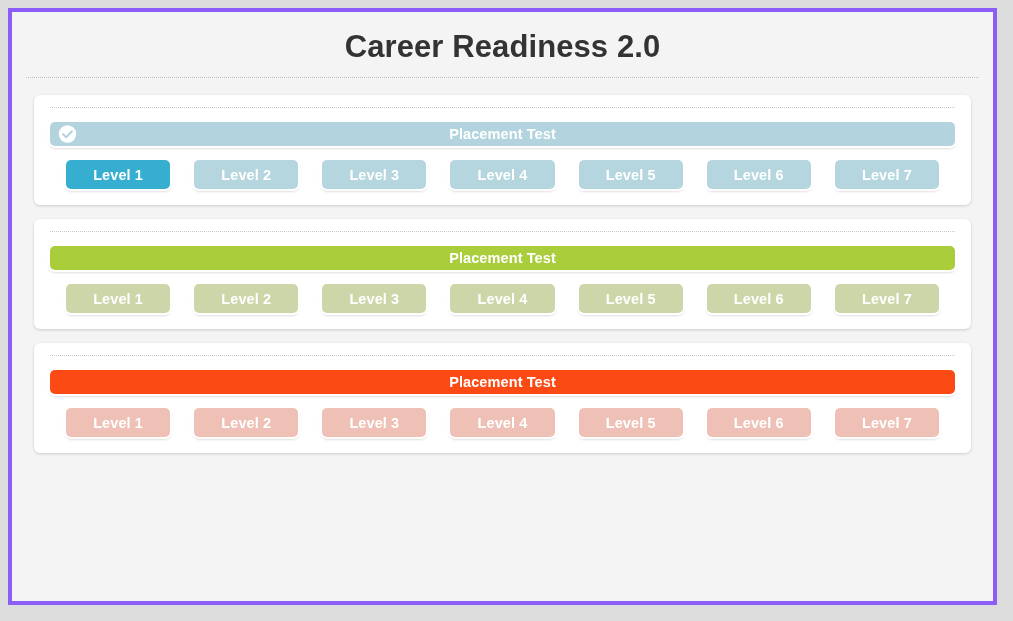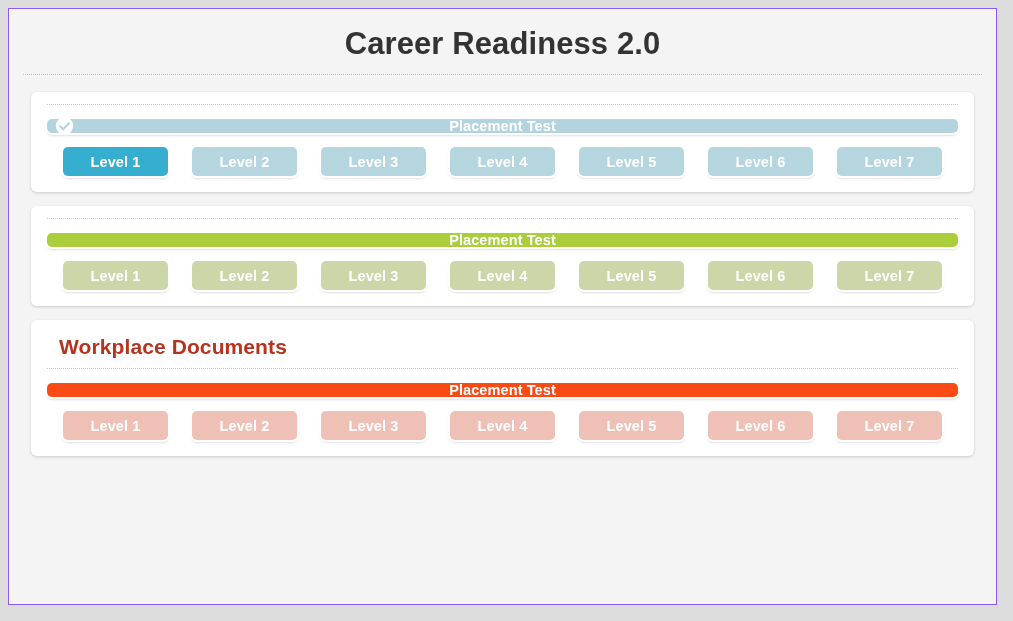--- a/index.html
+++ b/index.html
@@ -14,21 +14,21 @@
     overflow: hidden;
   }
 
   .page {
     position: absolute;
     left: 8px;
     top: 8px;
     width: 989px;
     height: 597px;
     background: #f4f4f4;
-    border: 1px solid #8b5cf6;
+    border: 4px solid #8b5cf6;
     box-sizing: border-box;
     overflow: hidden;
   }
 
   
   .page-title {
     text-align: center;
     font-size: 31px;
     font-weight: bold;
     color: #333333;
@@ -63,21 +63,21 @@
   }
   .card-title-divider {
     height: 0;
     border-top: 1px dotted #c8c8c8;
     margin: 0 2px 14px 2px;
   }
 
   
   .placement-bar {
     position: relative;
-    height: 14px;
+    height: 24px;
     border-radius: 5px;
     display: flex;
     align-items: center;
     justify-content: center;
     margin: 0 2px 14px 2px;
     box-shadow: 0 0 0 2px #ffffff, 0 2px 3px rgba(0,0,0,0.26);
   }
   .placement-label {
     color: #ffffff;
     font-size: 14.5px;
@@ -152,21 +152,20 @@
           <div class="level-btn" style="background: rgb(204, 214, 168);">Level 1</div>
           <div class="level-btn" style="background: rgb(204, 214, 168);">Level 2</div>
           <div class="level-btn" style="background: rgb(204, 214, 168);">Level 3</div>
           <div class="level-btn" style="background: rgb(204, 214, 168);">Level 4</div>
           <div class="level-btn" style="background: rgb(204, 214, 168);">Level 5</div>
           <div class="level-btn" style="background: rgb(204, 214, 168);">Level 6</div>
           <div class="level-btn" style="background: rgb(204, 214, 168);">Level 7</div>
         </div>
       </div>
       <div class="card">
-        <div class="card-title" style="color: rgb(184, 51, 29);">Workplace Documents</div>
         <div class="card-title-divider"></div>
         <div class="placement-bar" style="background: rgb(251, 74, 20);">
           <span class="placement-label">Placement Test</span>
         </div>
         <div class="levels">
           <div class="level-btn" style="background: rgb(239, 192, 181);">Level 1</div>
           <div class="level-btn" style="background: rgb(239, 192, 181);">Level 2</div>
           <div class="level-btn" style="background: rgb(239, 192, 181);">Level 3</div>
           <div class="level-btn" style="background: rgb(239, 192, 181);">Level 4</div>
           <div class="level-btn" style="background: rgb(239, 192, 181);">Level 5</div>

